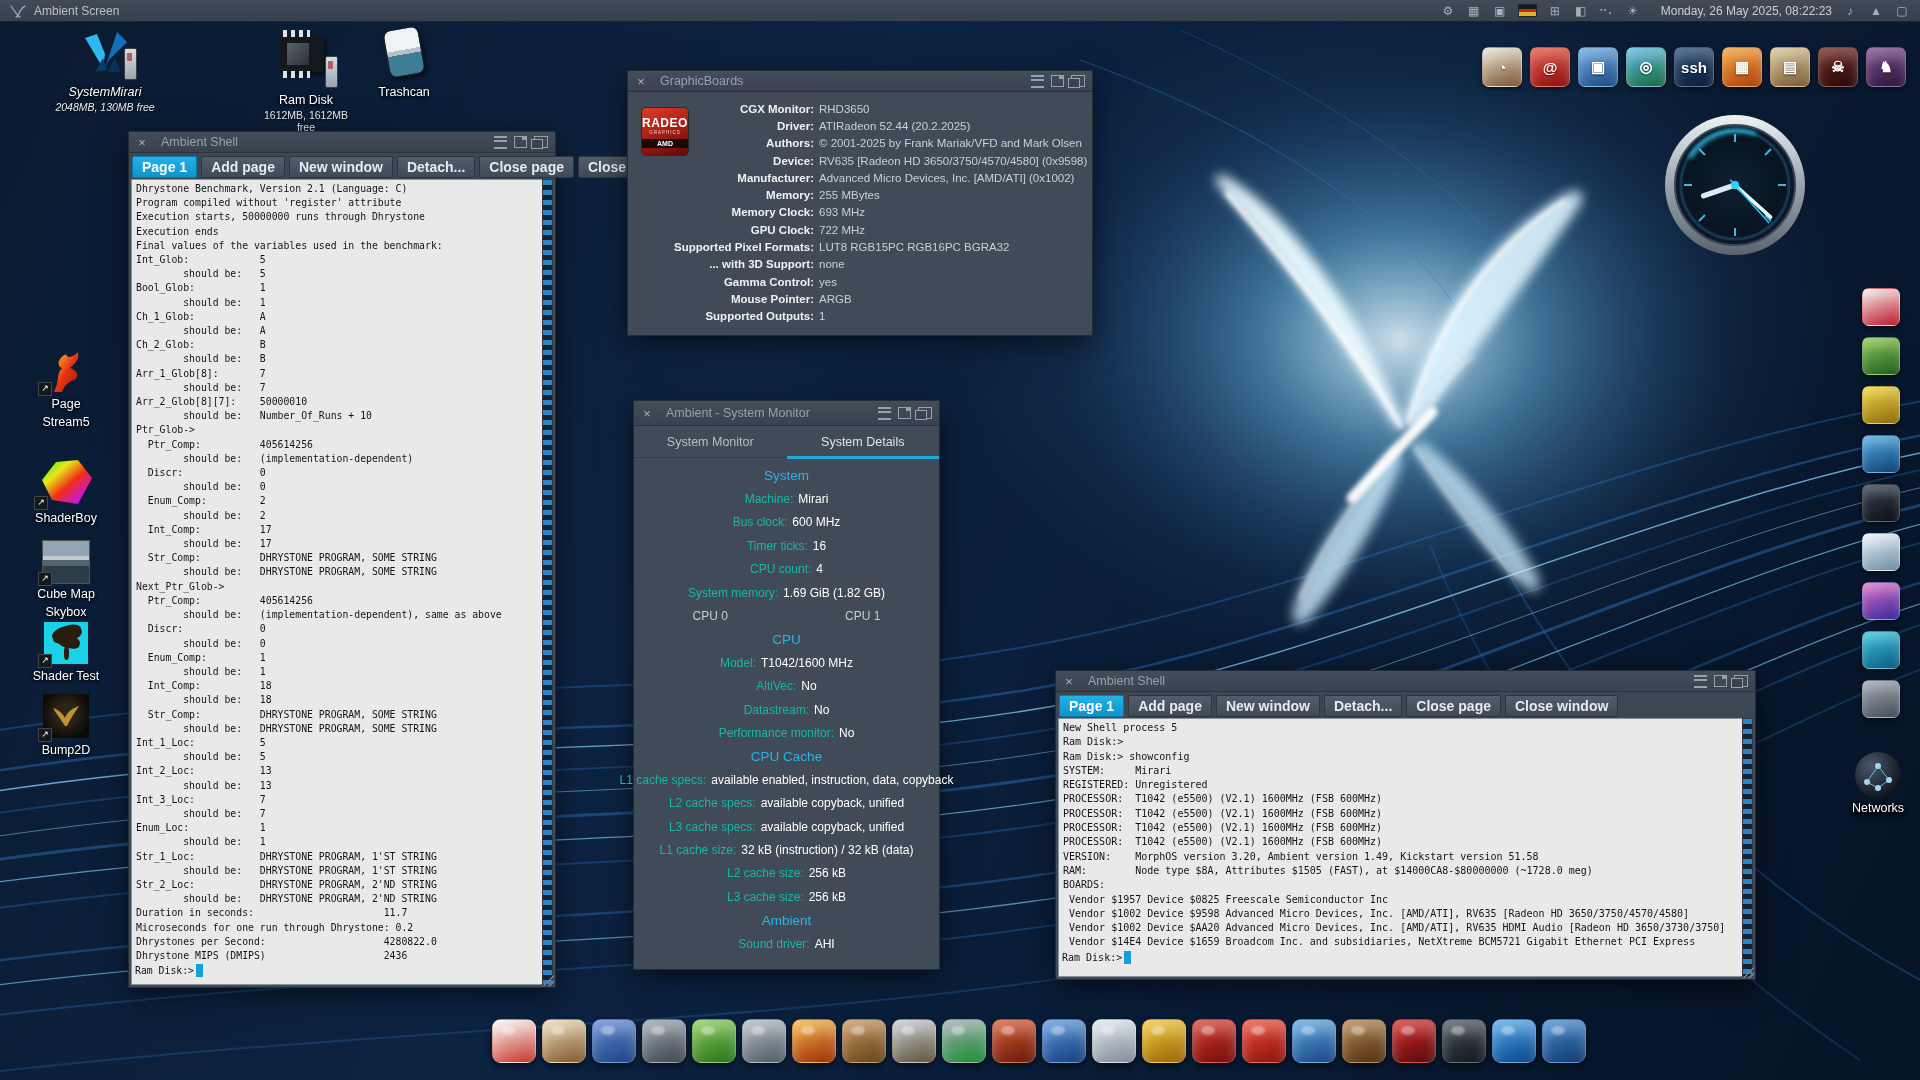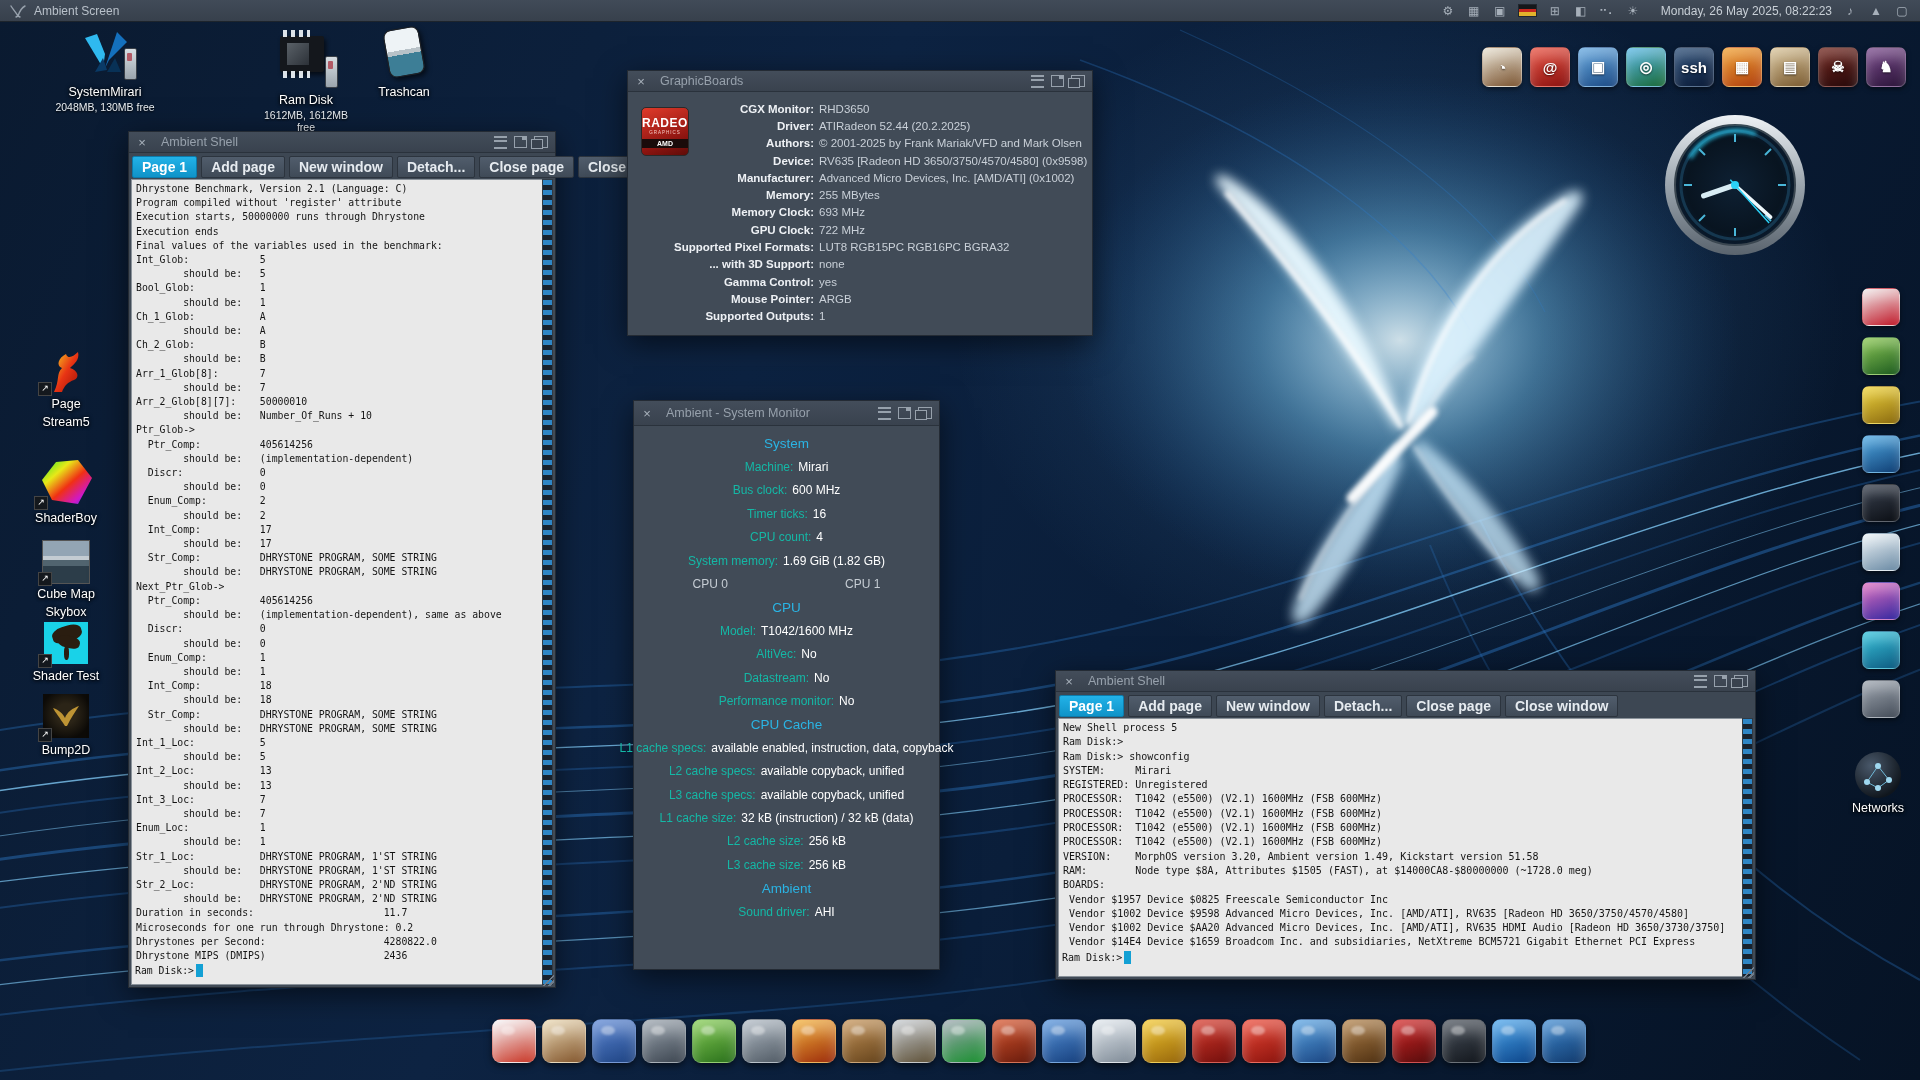--- a/index.html
+++ b/index.html
@@ -228,21 +228,21 @@
       </span>
     <span class="tb-date">Monday, 26 May 2025, 08:22:23</span>
     <span class="tb-icons">
 
     <span class="tb-ic">♪</span>
         <span class="tb-ic">▲</span>
         <span class="tb-ic">▢</span>
       </span>
   </div>
 
-  <div class="dicon" style="left:55px;top:28px;">
+  <div class="dicon" style="left:55px;top:28px;font-style:italic;">
     <div class="img" style="width:60px;height:54px;">
       <svg width="56" height="50" viewBox="0 0 56 50">
         <polygon points="26,40 8,10 20,6 28,26" fill="#2fb9ef"></polygon>
         <polygon points="28,40 40,4 50,14 32,32" fill="#1470bd"></polygon>
         <polygon points="18,44 26,30 30,42" fill="#0a3a66"></polygon>
         <polygon points="30,44 38,30 44,44" fill="#083156"></polygon>
       </svg>
       <span class="drive-bar"></span>
     </div>
     <div class="lbl">SystemMirari</div>
@@ -331,21 +331,21 @@
       <div class="bump2d" style="margin:0 auto;">
         <svg width="46" height="44" viewBox="0 0 46 44">
             <path d="M22,32 C17,24 12,18 10,14 C16,16 20,20 22,24 C24,18 30,14 36,12 C32,18 28,24 24,32 Z" fill="#d8a83a" opacity=".85"></path>
           </svg>
       </div>
       <span class="badge">↗</span>
     </div>
     <div class="lbl">Bump2D</div>
   </div>
 
-  <div class="dicon" style="left:1838px;top:752px;width:80px;">
+  <div class="dicon" style="left:1838px;top:752px;width:80px;text-decoration:underline;">
     <div class="img" style="width:46px;height:46px;">
       <div class="netico">
         <svg width="46" height="46" viewBox="0 0 46 46" style="position:absolute;left:0;top:0;">
           <path d="M12,30 L23,14 L34,28 L23,36 Z" stroke="#6fb9d8" stroke-width="1" fill="none"></path>
         </svg>
         <i style="left:9px;top:27px;"></i>
           <i style="left:20px;top:11px;"></i>
           <i style="left:31px;top:25px;"></i>
           <i style="left:20px;top:33px;"></i>
       </div>
@@ -612,20 +612,25 @@
   <div class="win" id="win-sysmon">
     <div class="titlebar">
       <span class="close">×</span>
       <span class="wtitle">Ambient - System Monitor</span>
       <span class="gadgets">
         <span class="g-menu"></span>
         <span class="g-snap"></span>
         <span class="g-depth"></span>
       </span>
     </div>
+    <div class="tabs">
+      <span class="tab">System Monitor</span>
+      <span class="tab active">System Details</span>
+      <span class="tab-underline"></span>
+    </div>
     <div class="sm-body">
       <div class="smline sm-heading">System</div>
       <div>
 
       <div class="smline">
             <span class="smlabel">Machine:</span>
             <span class="smvalue">Mirari</span>
           </div>
           <div class="smline">
             <span class="smlabel">Bus clock:</span>

